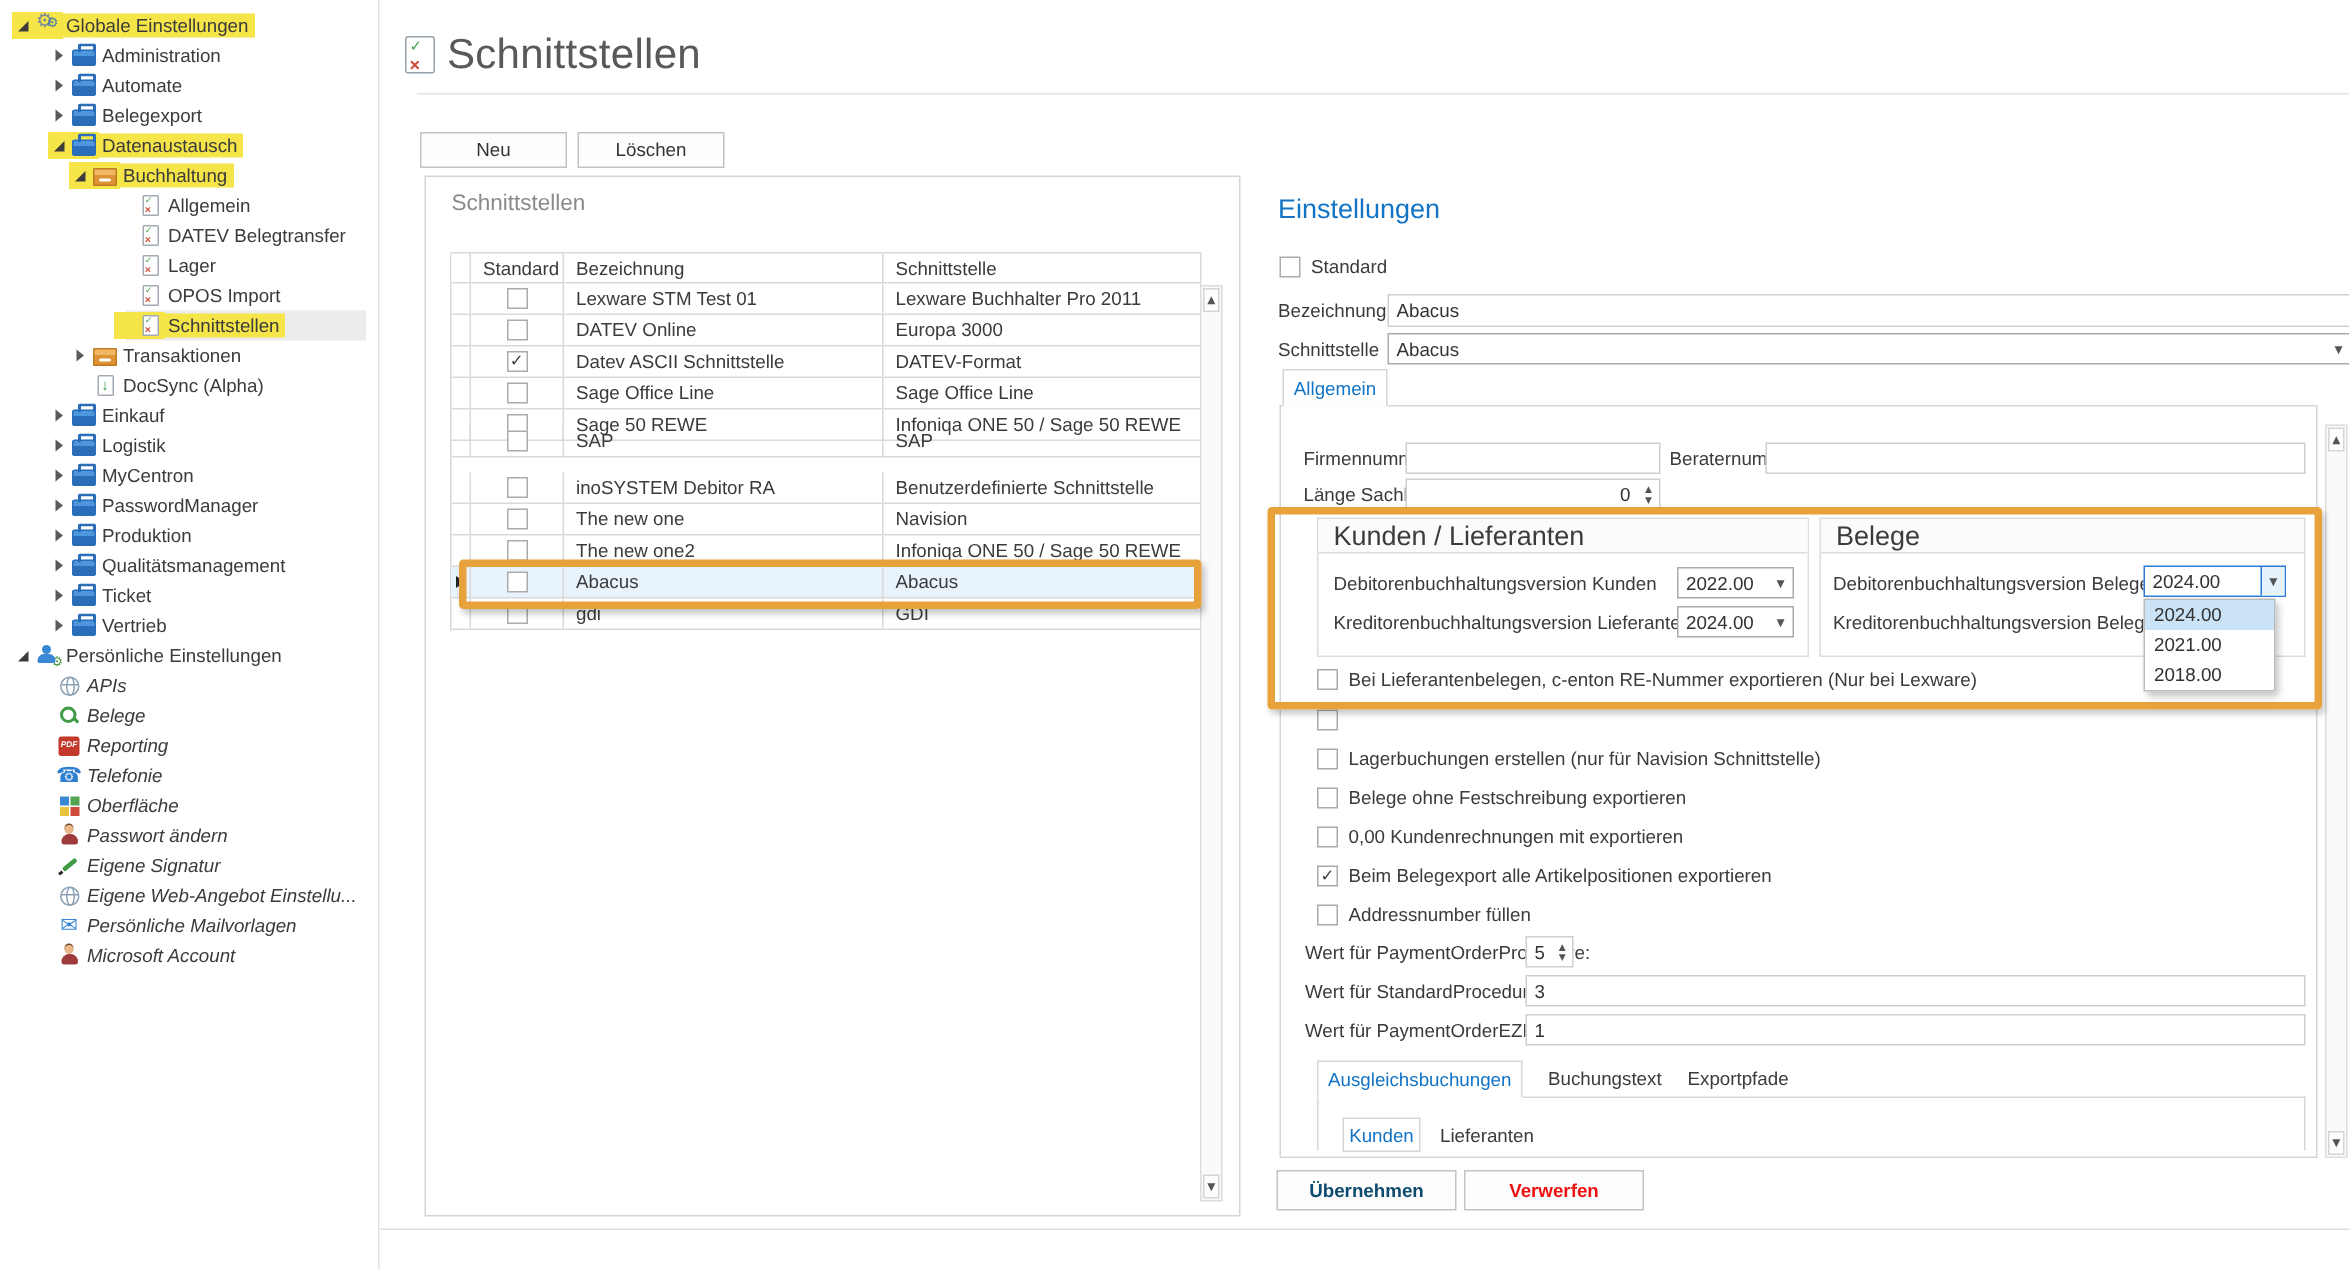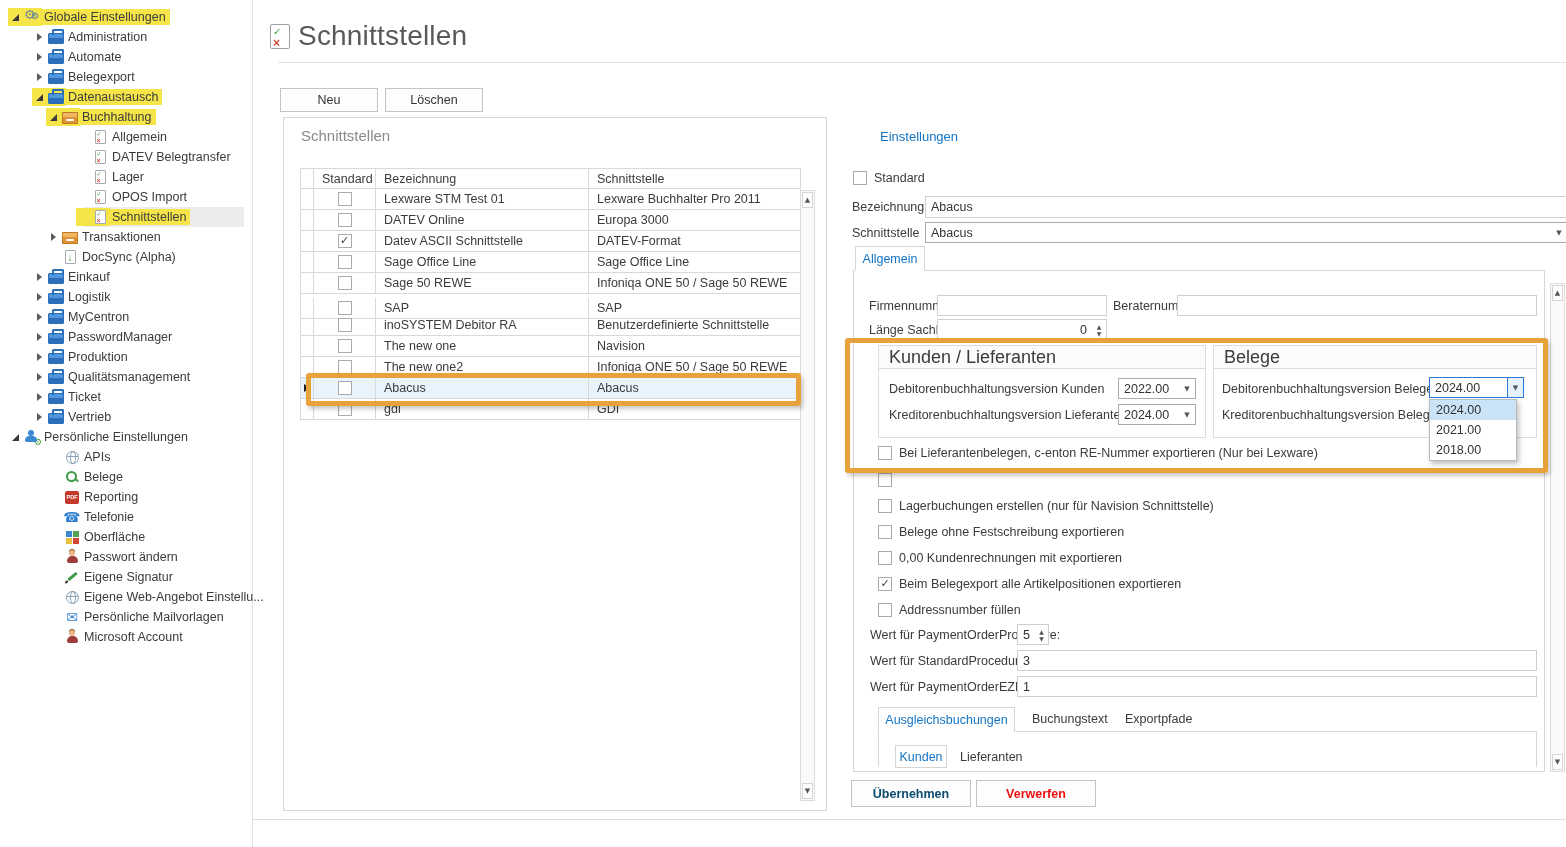--- a/index.html
+++ b/index.html
@@ -9,21 +9,21 @@
   .abs { position:absolute; }
 
   
   #sidebar { position:absolute; left:0; top:0; width:253px; height:847px; border-right:1px solid #e3e3e3; background:#fff; padding-top:7px; z-index:5;}
   .titem { height:20px; display:flex; align-items:center; white-space:nowrap; cursor:default; position:relative; }
   .titem .lbl { padding:1px 4px 1px 2px; font-size:12.5px; color:#3b3b3b; position:relative; z-index:2;}
   .hl .lbl, .hl .expslot, .hl .icoslot { background:#f5e549; }
   .sel-strip { position:absolute; left:84px; right:8px; top:0; bottom:0; background:#ececec; z-index:0;}
   .expslot { width:14px; height:18px; flex:0 0 14px; display:flex; align-items:center; justify-content:center; position:relative; z-index:2;}
   .icoslot { width:20px; height:18px; flex:0 0 20px; display:flex; align-items:center; justify-content:center; position:relative; z-index:2;}
-  .lvl0 { padding-left:8px; } .lvl1 { padding-left:32px; } .lvl1c { padding-left:48px; }
+  .lvl0 { padding-left:8px; } .lvl1 { padding-left:32px; } .lvl1c { padding-left:22px;font-style:italic; }
   .lvl2 { padding-left:46px; } .lvl3 { padding-left:76px; }
   .exp-col { width:0; height:0; border-left:5px solid #5a5a5a; border-top:4px solid transparent; border-bottom:4px solid transparent; }
   .exp-open { width:0; height:0; border-bottom:7px solid #3b3b3b; border-left:7px solid transparent; }
 
   
   .ifont { font-family:"DejaVu Sans", sans-serif; }
   .ico-gears { position:relative; width:16px; height:16px; }
   .ico-gears::before { content:"⚙"; font-family:"DejaVu Sans"; position:absolute; left:0; top:-2px; font-size:13px; color:#7c8b99; }
   .ico-gears::after { content:"⚙"; font-family:"DejaVu Sans"; position:absolute; left:7px; top:2px; font-size:9px; color:#4e7ca6; }
   .ico-case { width:16px; height:11px; border-radius:2px; background:linear-gradient(#4f97dd 42%, #2a6db8 42%); position:relative; margin-top:3px; box-shadow:0 0 0 1px #2a6db8 inset;}
@@ -81,21 +81,21 @@
   .grid-l { border-left:1px solid #d9d9d9; }
   .rowsel { background:#e9f3fc; }
   .cbox { width:14px; height:14px; border:1px solid #ababab; background:#fff; display:flex; align-items:center; justify-content:center; font-size:11px; color:#3b3b3b; line-height:12px; font-family:"DejaVu Sans";}
   .rowarrow { width:0; height:0; border-left:6px solid #222; border-top:4px solid transparent; border-bottom:4px solid transparent; }
 
   
   .sbar { position:absolute; width:15px; background:#fafafa; border:1px solid #dcdcdc; }
   .sbtn { position:absolute; left:1px; right:1px; height:16px; background:#fdfdfd; border:1px solid #d5d5d5; display:flex; align-items:center; justify-content:center; font-size:7px; color:#555; font-family:"DejaVu Sans";}
 
   
-  .h-blue { color:#1374c5; font-size:13px;margin-left:28px; }
+  .h-blue { color:#1374c5; font-size:18px; }
   .flabel { font-size:12.5px; color:#3b3b3b; white-space:nowrap; }
   .tin { position:absolute; border:1px solid #cfcfcf; background:#fff; font-size:12.5px; color:#333; padding:2px 5px; font-family:"Liberation Sans",sans-serif; }
   input.tin { outline:none; }
   .tab { position:absolute; font-size:12.5px; }
   .tab-active { background:#fff; border:1px solid #d6d6d6; border-bottom:1px solid #fff; color:#1374c5; display:flex; align-items:center; justify-content:center; }
   .tabpage { position:absolute; border:1px solid #d6d6d6; background:#fff; }
   .combo { position:absolute; border:1px solid #ababab; background:#fff; display:flex; align-items:center; height:21px; }
   .combo .cval { flex:1; padding:0 5px; font-size:12.5px; color:#333; }
   .combo .carr { width:16px; text-align:center; font-size:7px; color:#555; font-family:"DejaVu Sans"; }
   .combo-open { border:1px solid #2e7bd6; }
@@ -447,21 +447,21 @@
   <div class="grow" style="top:105px;">
       <div class="gc gc0"></div>
       <div class="gc gc1">
         <span class="cbox">
           <i></i>
         </span>
       </div>
       <div class="gc gc2">Sage 50 REWE</div>
       <div class="gc gc3">Infoniqa ONE 50 / Sage 50 REWE</div>
     </div>
-  <div class="grow" style="top:130px;">
+  <div class="grow" style="top:116px;">
       <div class="gc gc0"></div>
       <div class="gc gc1">
         <span class="cbox">
           <i></i>
         </span>
       </div>
       <div class="gc gc2">SAP</div>
       <div class="gc gc3">SAP</div>
     </div>
   <div class="grow" style="top:147px;">

